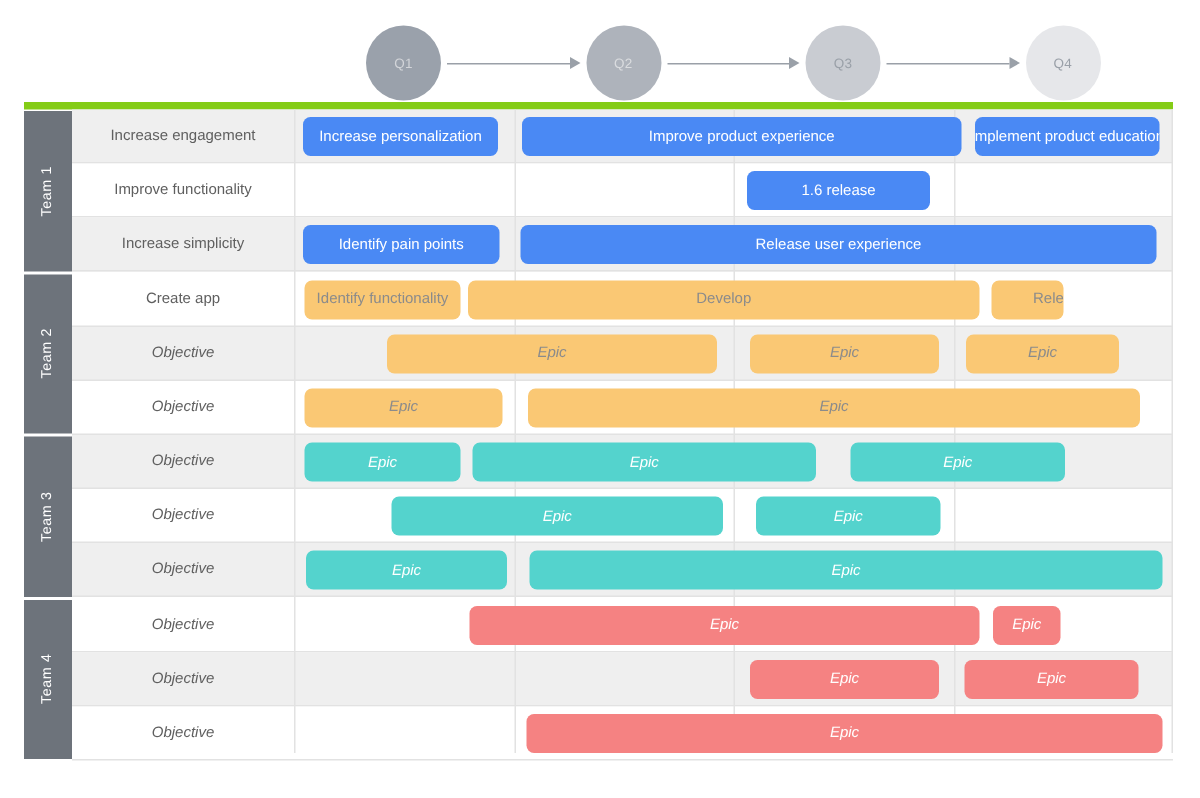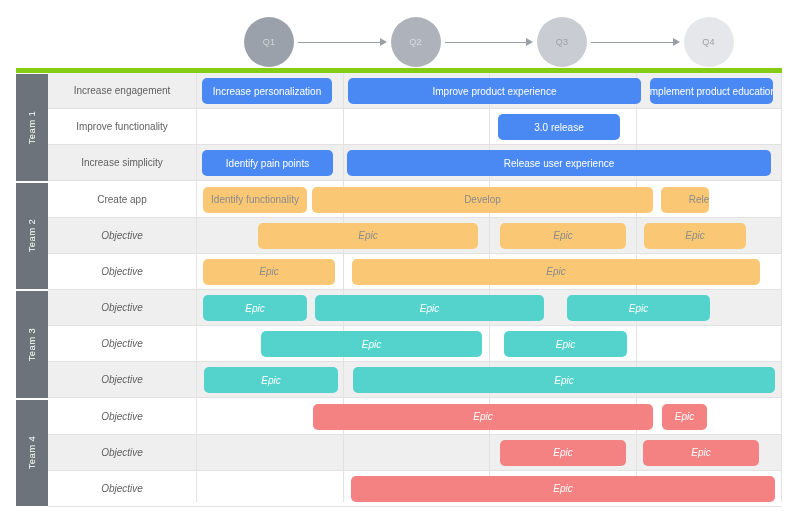--- a/index.html
+++ b/index.html
@@ -50,21 +50,21 @@
     </div>
   <div class="table" id="table">
       <div class="row striped" style="top: 0px; height: 36.1667px; background: rgb(239, 239, 239);">
         <div class="row-label" style="color: rgb(95, 95, 95);">Increase engagement</div>
         <div class="bar" style="left: 154px; width: 130px; background: rgb(74, 137, 244); color: rgb(255, 255, 255);">Increase personalization</div>
         <div class="bar" style="left: 300px; width: 293px; background: rgb(74, 137, 244); color: rgb(255, 255, 255);">Improve product experience</div>
         <div class="bar" style="left: 602px; width: 123px; background: rgb(74, 137, 244); color: rgb(255, 255, 255);">Implement product education</div>
       </div>
       <div class="row" style="top: 36.1667px; height: 36.1667px; background: rgb(255, 255, 255);">
         <div class="row-label" style="color: rgb(95, 95, 95);">Improve functionality</div>
-        <div class="bar" style="left: 450px; width: 122px; background: rgb(74, 137, 244); color: rgb(255, 255, 255);">3.0 release</div>
+        <div class="bar" style="left: 450px; width: 122px; background: rgb(74, 137, 244); color: rgb(255, 255, 255);">1.6 release</div>
       </div>
       <div class="row striped" style="top: 72.3333px; height: 36.1667px; background: rgb(239, 239, 239);">
         <div class="row-label" style="color: rgb(95, 95, 95);">Increase simplicity</div>
         <div class="bar" style="left: 154px; width: 131px; background: rgb(74, 137, 244); color: rgb(255, 255, 255);">Identify pain points</div>
         <div class="bar" style="left: 299px; width: 424px; background: rgb(74, 137, 244); color: rgb(255, 255, 255);">Release user experience</div>
       </div>
       <div class="sidebar" style="top: 1px; height: 106.5px; background: rgb(109, 115, 123);">
         <span>Team 1</span>
       </div>
       <div class="row" style="top: 108.5px; height: 36.1667px; background: rgb(255, 255, 255);">

